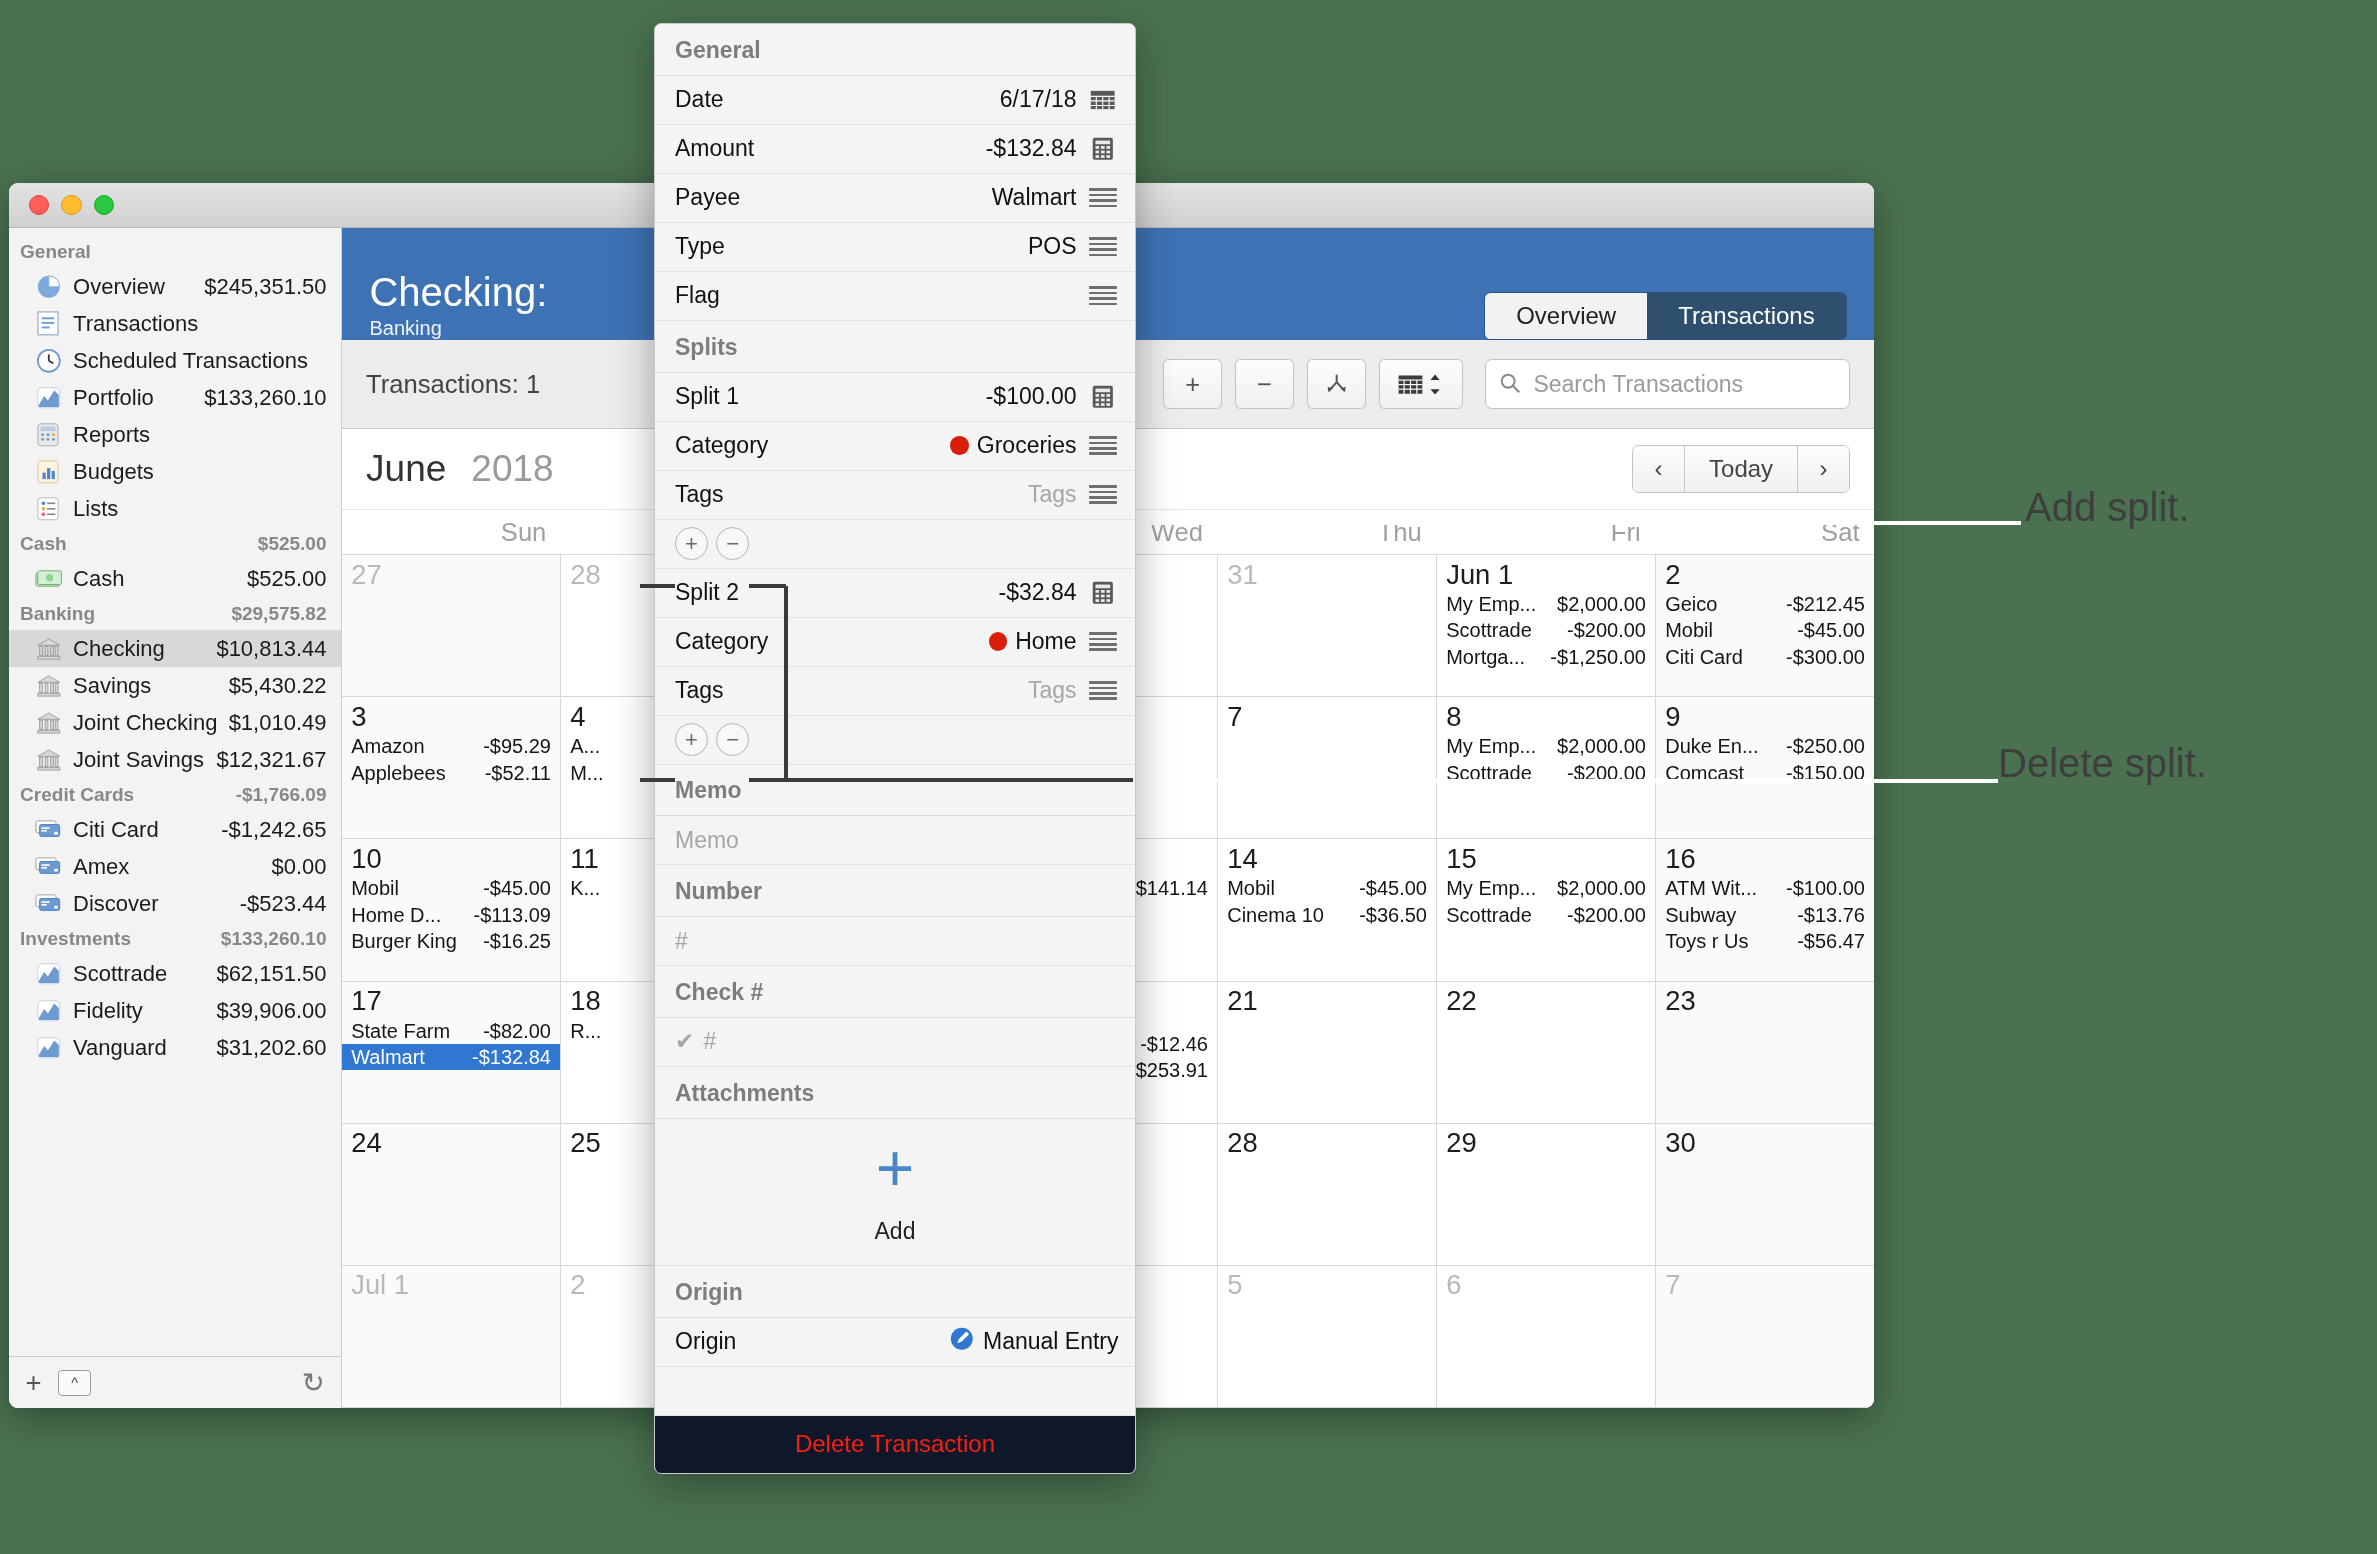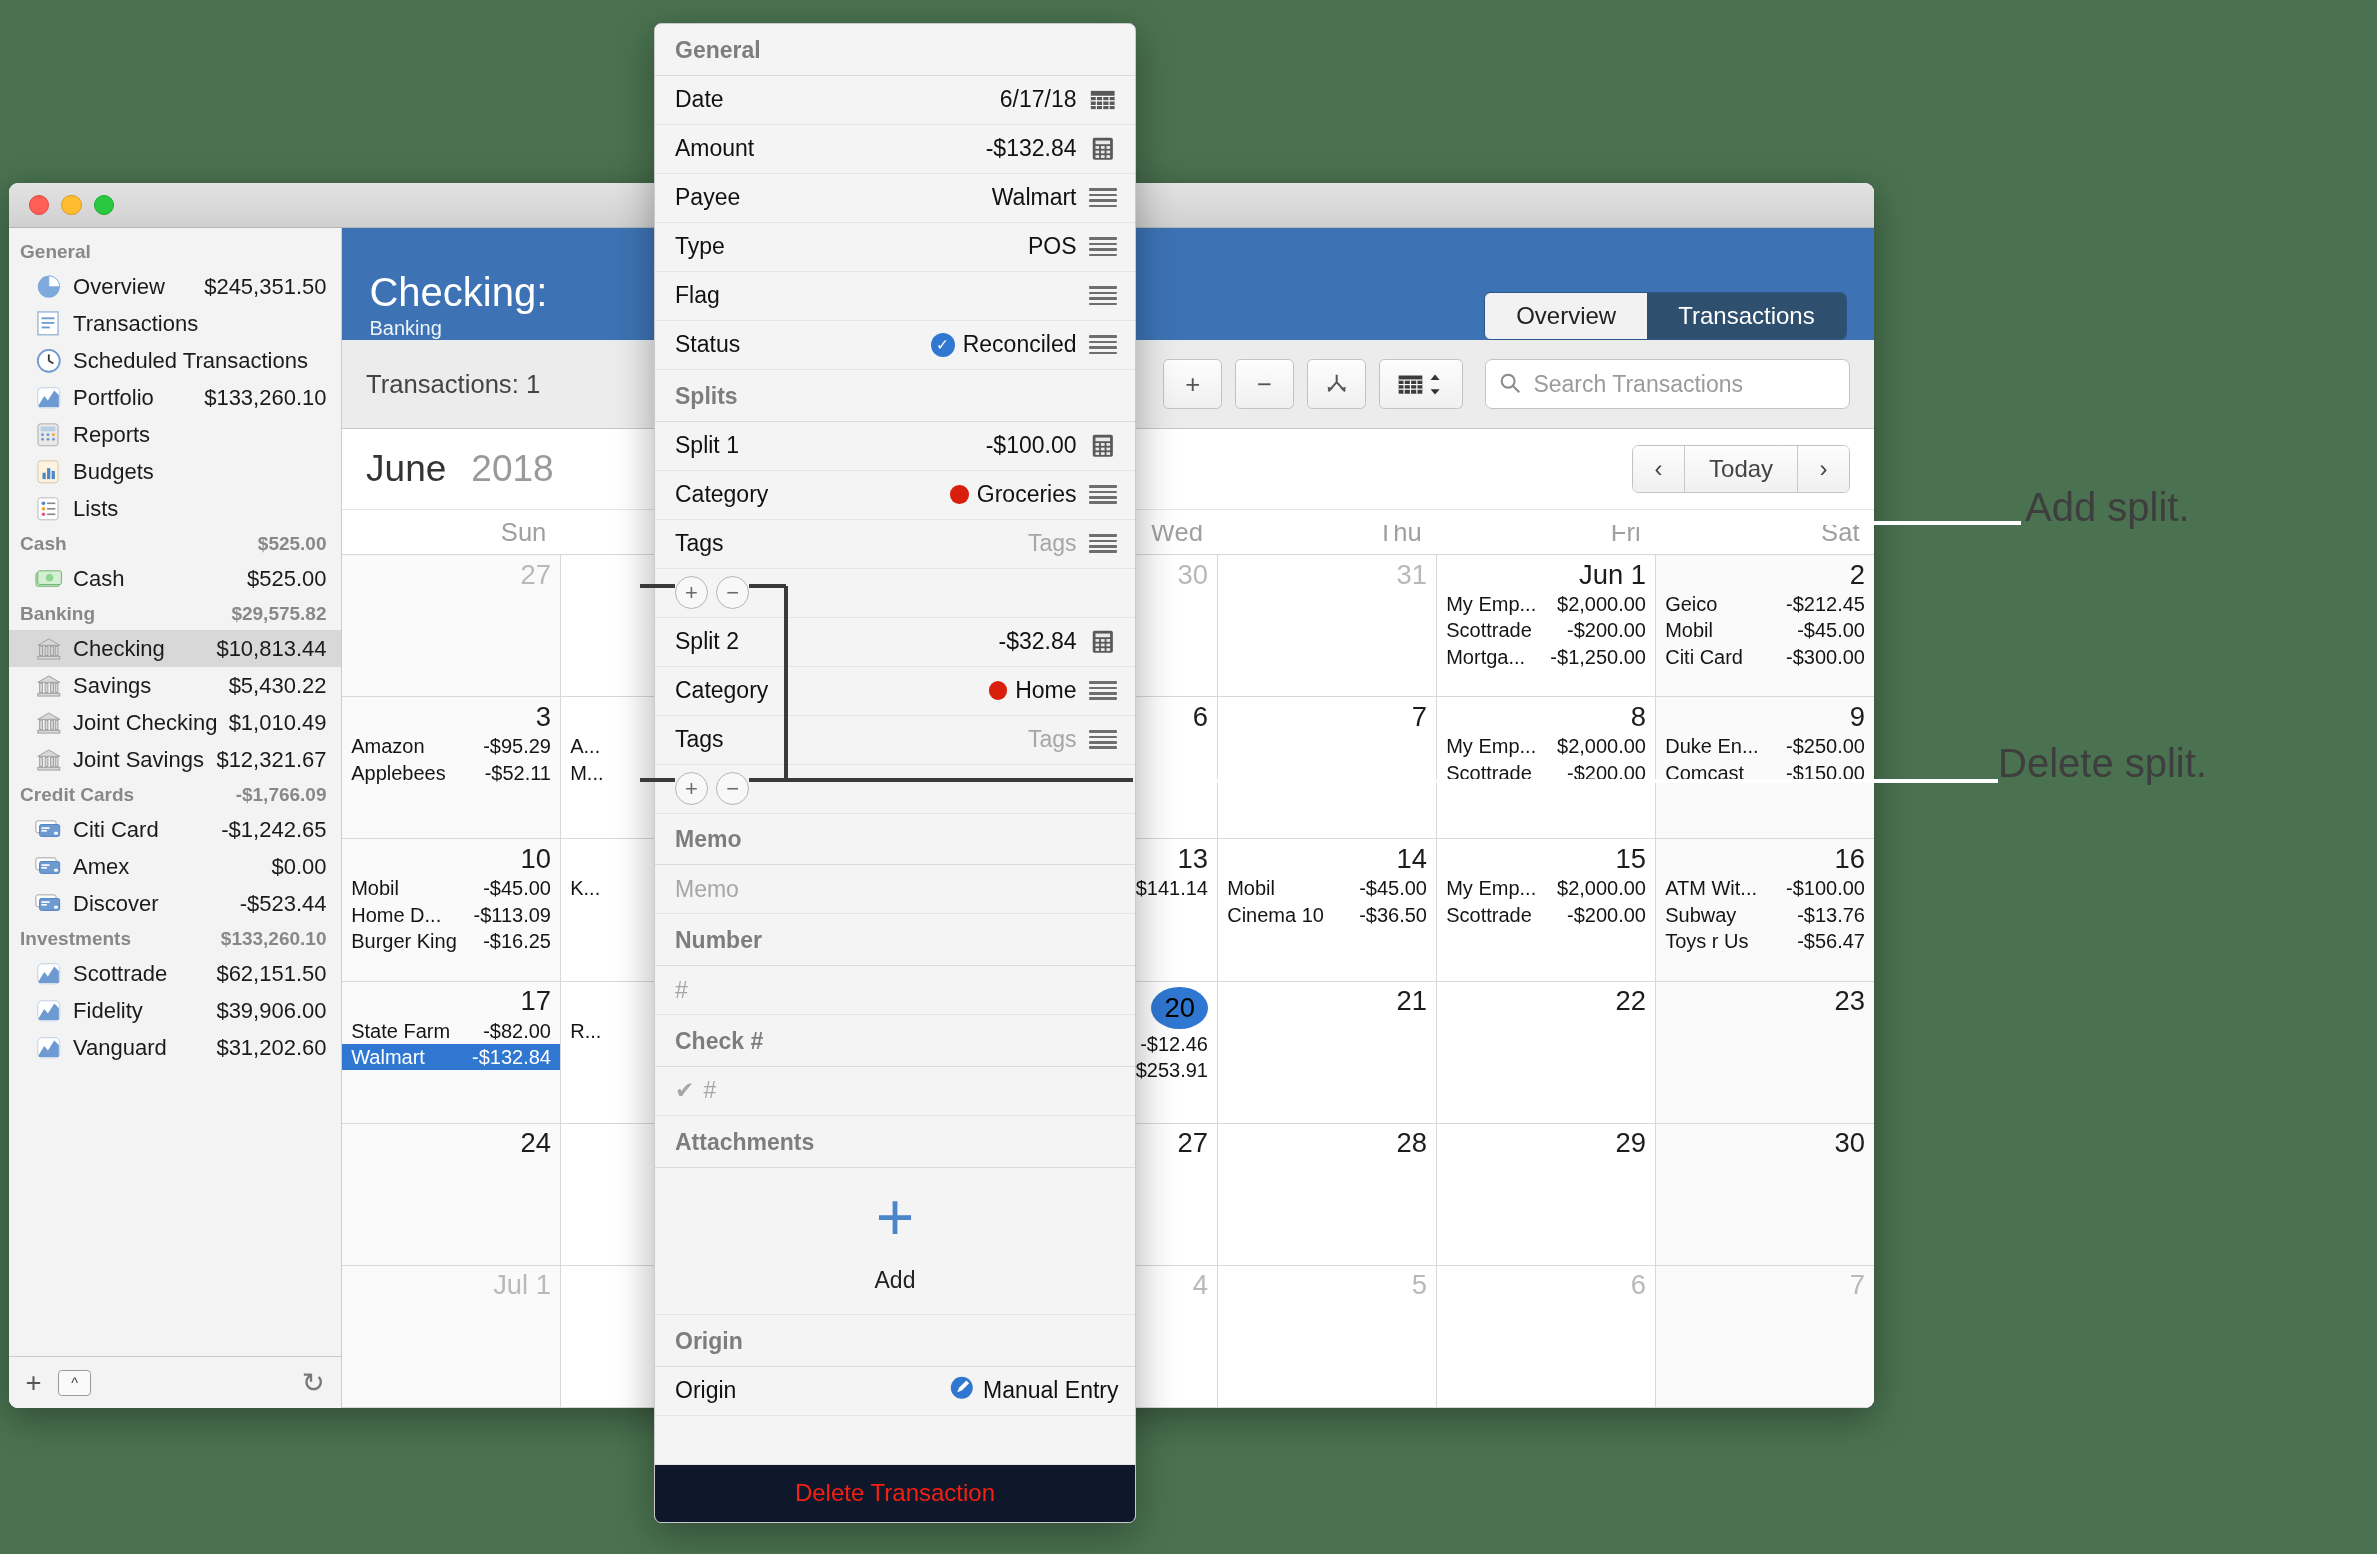--- a/index.html
+++ b/index.html
@@ -117,21 +117,21 @@
   .weekday{flex:1 1 0;text-align:right;padding-right:14.6px;font-size:25.6px;color:#a0a0a0;
     display:flex;align-items:center;justify-content:flex-end;}
   .cal-grid{flex:1 1 auto;display:flex;flex-direction:column;border-top:0.9px solid #d8d8d8;min-height:0;}
   .cal-week{flex:1 1 0;display:flex;border-bottom:0.9px solid #d8d8d8;min-height:0;}
   .cal-day{
     flex:1 1 0;border-right:0.9px solid #d8d8d8;padding:5.5px 9.1px 0 9.1px;min-width:0;
     display:flex;flex-direction:column;background:#fff;overflow:hidden;
   }
   .cal-day.weekend{background:#fafafa;}
   .cal-day:last-child{border-right:none;}
-  .daynum{text-align:right;font-size:27.4px;color:#1c1c1c;line-height:1.05;margin-bottom:1.8px;}
+  .daynum{text-align:left;font-size:27.4px;color:#1c1c1c;line-height:1.05;margin-bottom:1.8px;}
   .daynum.dim{color:#b9b9b9;}
   .daynum .today-pill{
     display:inline-flex;align-items:center;justify-content:center;
     min-width:42px;height:42px;border-radius:50%;background:#2f77d0;color:#000000;padding:0 7.3px;
   }
   .txn{display:flex;font-size:20px;color:#151515;line-height:1.32;white-space:nowrap;}
   .txn .p{overflow:hidden;text-overflow:ellipsis;}
   .txn .a{margin-left:auto;padding-left:7.3px;}
   .txn.selected{background:#2f77d0;color:#fff;margin:0 -9.1px;padding:0 9.1px;}
 
@@ -875,35 +875,20 @@
     <span class="po-val"></span>
     <span class="glyph">
         <span class="stack-ico">
           <i></i>
           <i></i>
           <i></i>
           <i></i>
         </span>
       </span>
   </div>
-  <div class="po-row">
-    <span class="po-key">Status</span>
-    <span class="po-val">
-      <span class="check-circle">✓</span>
-      <span>Reconciled</span>
-    </span>
-    <span class="glyph">
-        <span class="stack-ico">
-          <i></i>
-          <i></i>
-          <i></i>
-          <i></i>
-        </span>
-      </span>
-  </div>
 
   <div class="po-head">Splits</div>
 
   <div class="po-row">
     <span class="po-key">Split 1</span>
     <span class="po-val">-$100.00</span>
     <span class="glyph">
       <svg width="25.6" height="25.6" viewBox="0 0 28 28">
           <rect x="3" y="2" width="22" height="24" rx="2" fill="#595959"></rect>
           <rect x="6" y="5" width="16" height="4" fill="#eaeaea"></rect>

